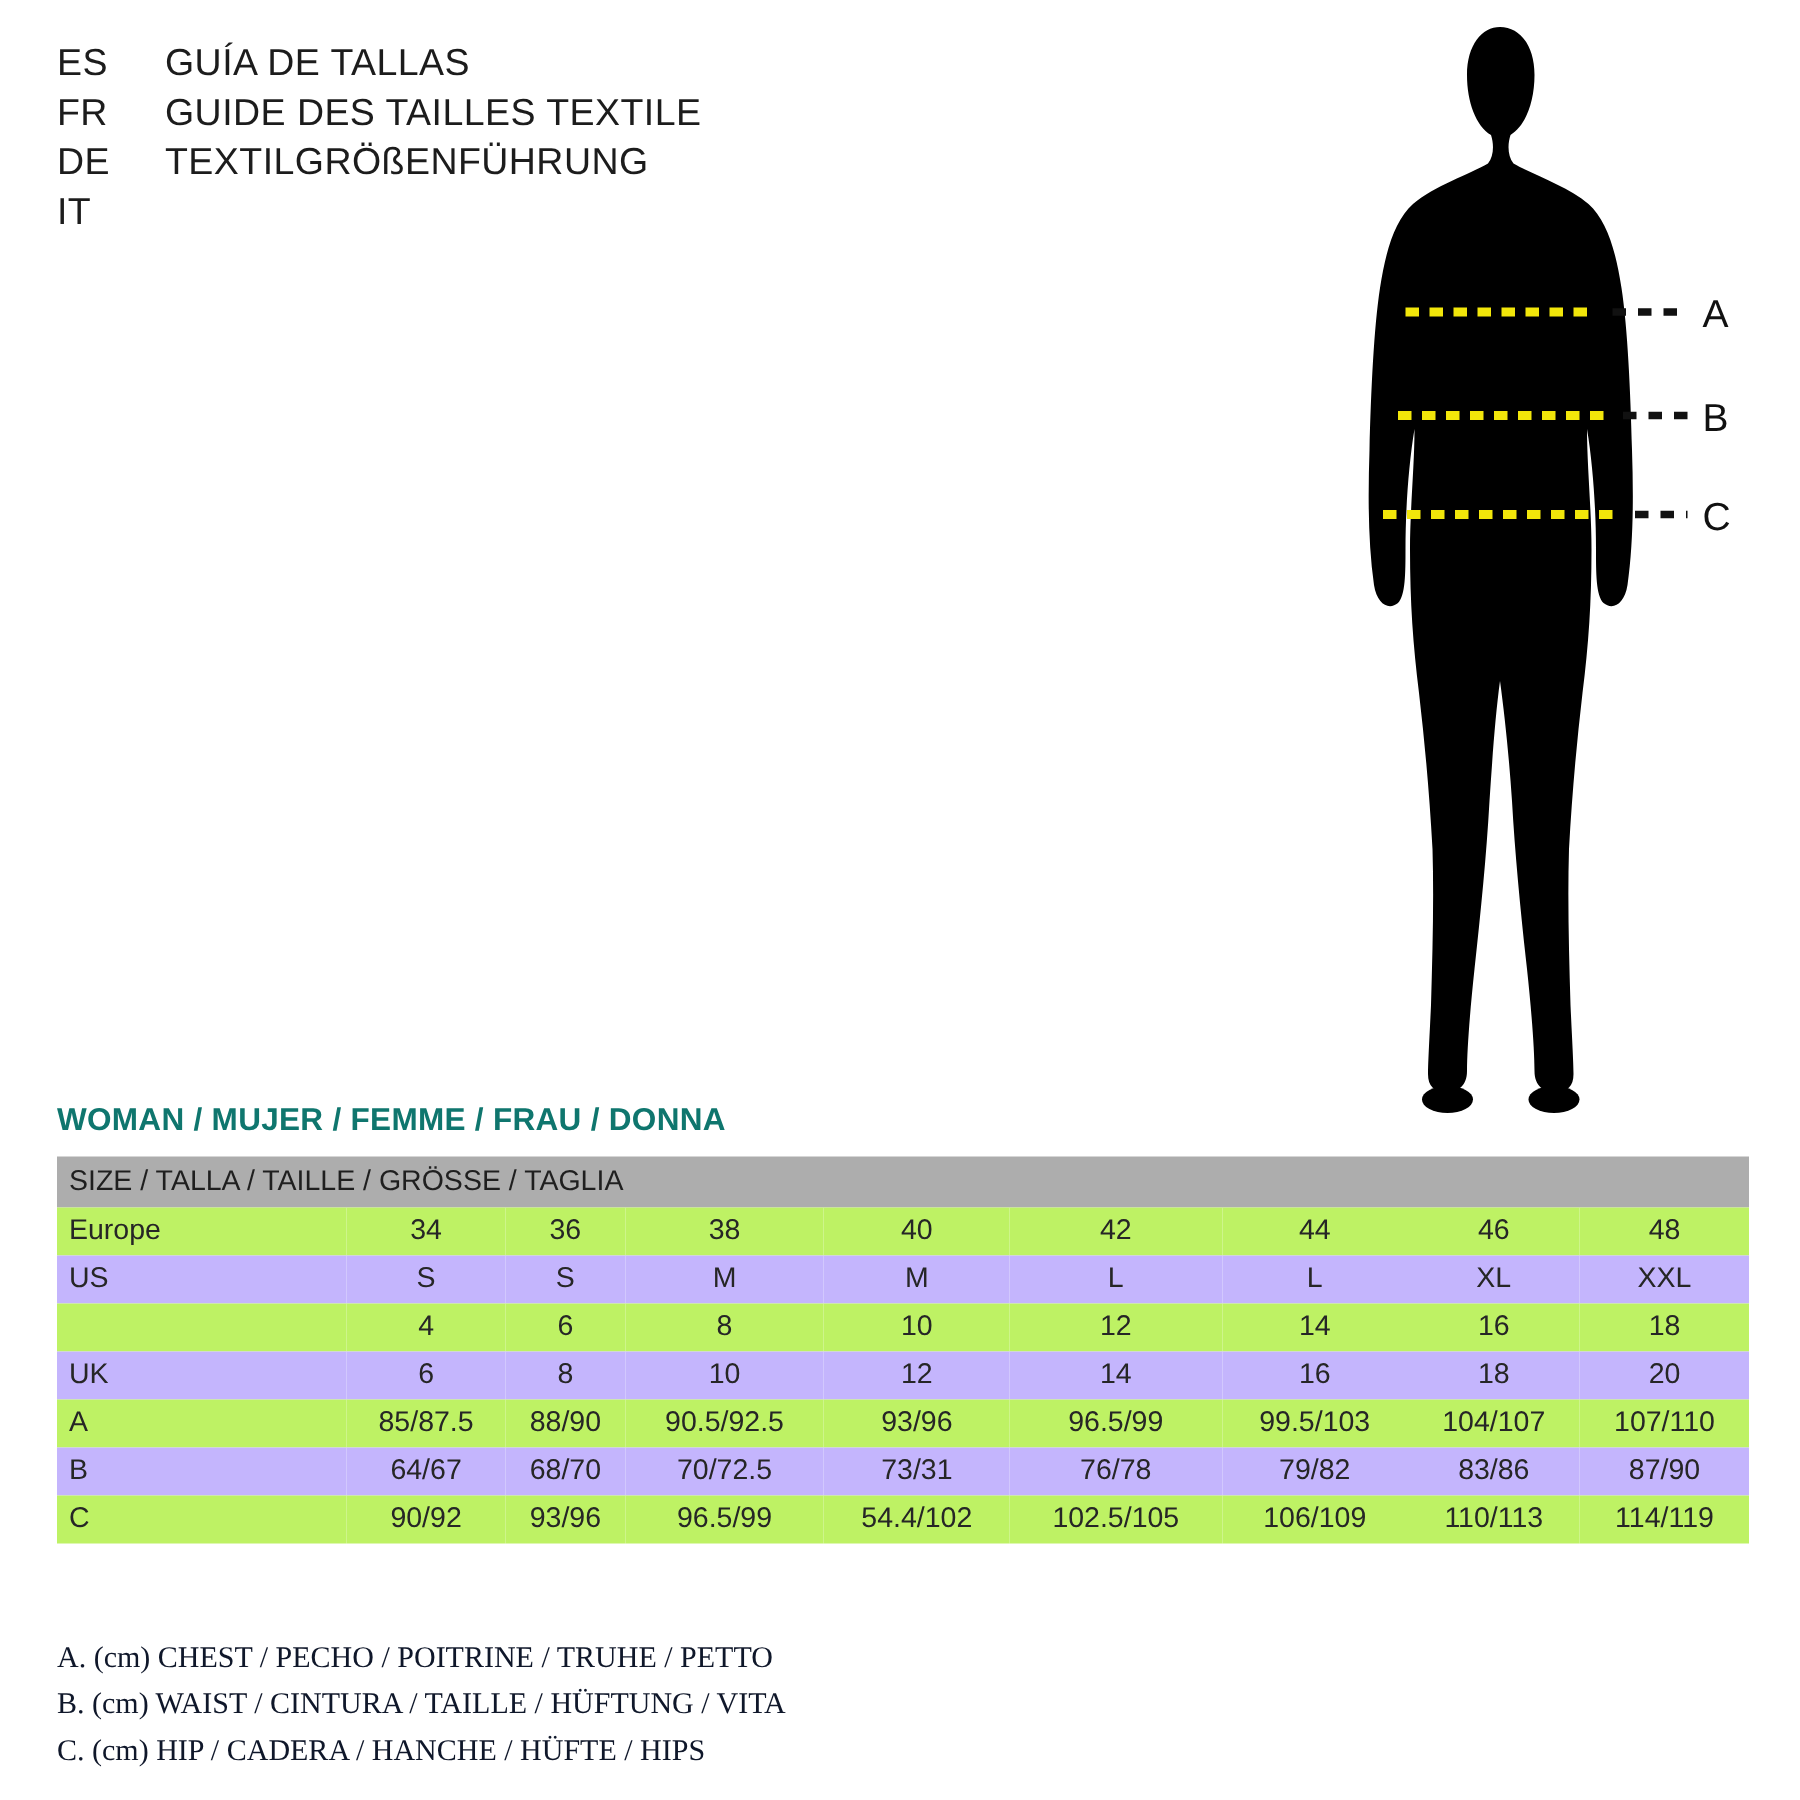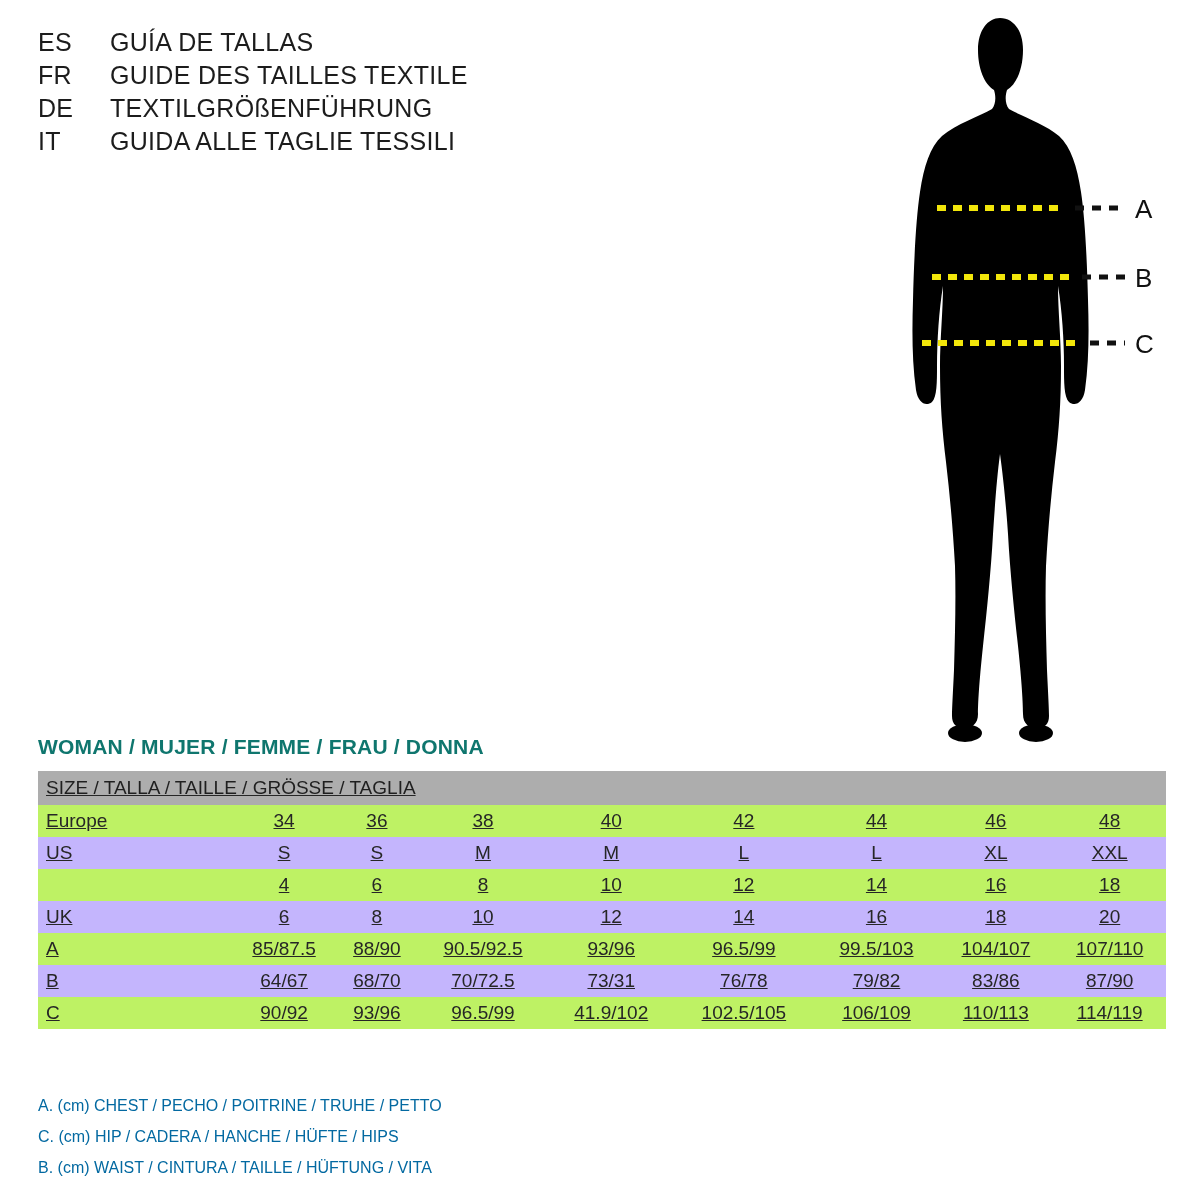--- a/index.html
+++ b/index.html
@@ -71,21 +71,20 @@
     font-weight: bold;
     color: #0f766e;
     letter-spacing: 0.2px;
     margin-bottom: 12px;
   }
   table.size-table {
     border-collapse: collapse;
     width: 1128px;
     font-size: 19px;
     color: #262626;
-    text-decoration: underline;
   }
   table.size-table th,
   table.size-table td {
     padding: 0;
     height: 32px;
     font-weight: normal;
     text-align: center;
     vertical-align: middle;
   }
   table.size-table th.head-cell {
@@ -103,23 +102,24 @@
     width: 185px;
   }
   tr.row-light td { background: #bef264; }
   tr.row-dark  td { background: #c4b5fd; }
 
   
   #legend {
     position: absolute;
     left: 38px;
     top: 1090px;
-    font-size: 16px;
-    color: #0369a1;
+    font-size: 20px;
+    color: #0f172a;
     line-height: 31px;
+    font-family: Liberation Serif, serif;
   }
   .legend-line { white-space: nowrap; }
 </style>
 </head>
 <body>
 
 <div id="lang-block">
     <div class="lang-row">
       <span class="lang-code">ES</span>
       <span class="lang-title">GUÍA DE TALLAS</span>
@@ -127,21 +127,20 @@
     <div class="lang-row">
       <span class="lang-code">FR</span>
       <span class="lang-title">GUIDE DES TAILLES TEXTILE</span>
     </div>
     <div class="lang-row">
       <span class="lang-code">DE</span>
       <span class="lang-title">TEXTILGRÖßENFÜHRUNG</span>
     </div>
     <div class="lang-row">
       <span class="lang-code">IT</span>
-      <span class="lang-title">GUIDA ALLE TAGLIE TESSILI</span>
     </div>
   </div>
 
 <div id="figure-area">
   <svg id="figure-svg" width="330" height="740" viewBox="0 0 330 740">
 
     <path fill="#000000" d="
       M 140 8
       C 128 8 118 20 118 40
       C 118 58 124 74 134 80
@@ -274,27 +273,27 @@
           <td>76/78</td>
           <td>79/82</td>
           <td>83/86</td>
           <td>87/90</td>
         </tr>
         <tr class="row-light">
           <td class="label-col">C</td>
           <td>90/92</td>
           <td>93/96</td>
           <td>96.5/99</td>
-          <td>41.9/102</td>
+          <td>54.4/102</td>
           <td>102.5/105</td>
           <td>106/109</td>
           <td>110/113</td>
           <td>114/119</td>
         </tr>
       </tbody>
   </table>
 </div>
 
 <div id="legend">
     <div class="legend-line">A. (cm) CHEST / PECHO / POITRINE / TRUHE / PETTO</div>
+    <div class="legend-line">B. (cm) WAIST / CINTURA / TAILLE / HÜFTUNG / VITA</div>
     <div class="legend-line">C. (cm) HIP / CADERA / HANCHE / HÜFTE / HIPS</div>
-    <div class="legend-line">B. (cm) WAIST / CINTURA / TAILLE / HÜFTUNG / VITA</div>
   </div>
 
 </body></html>

